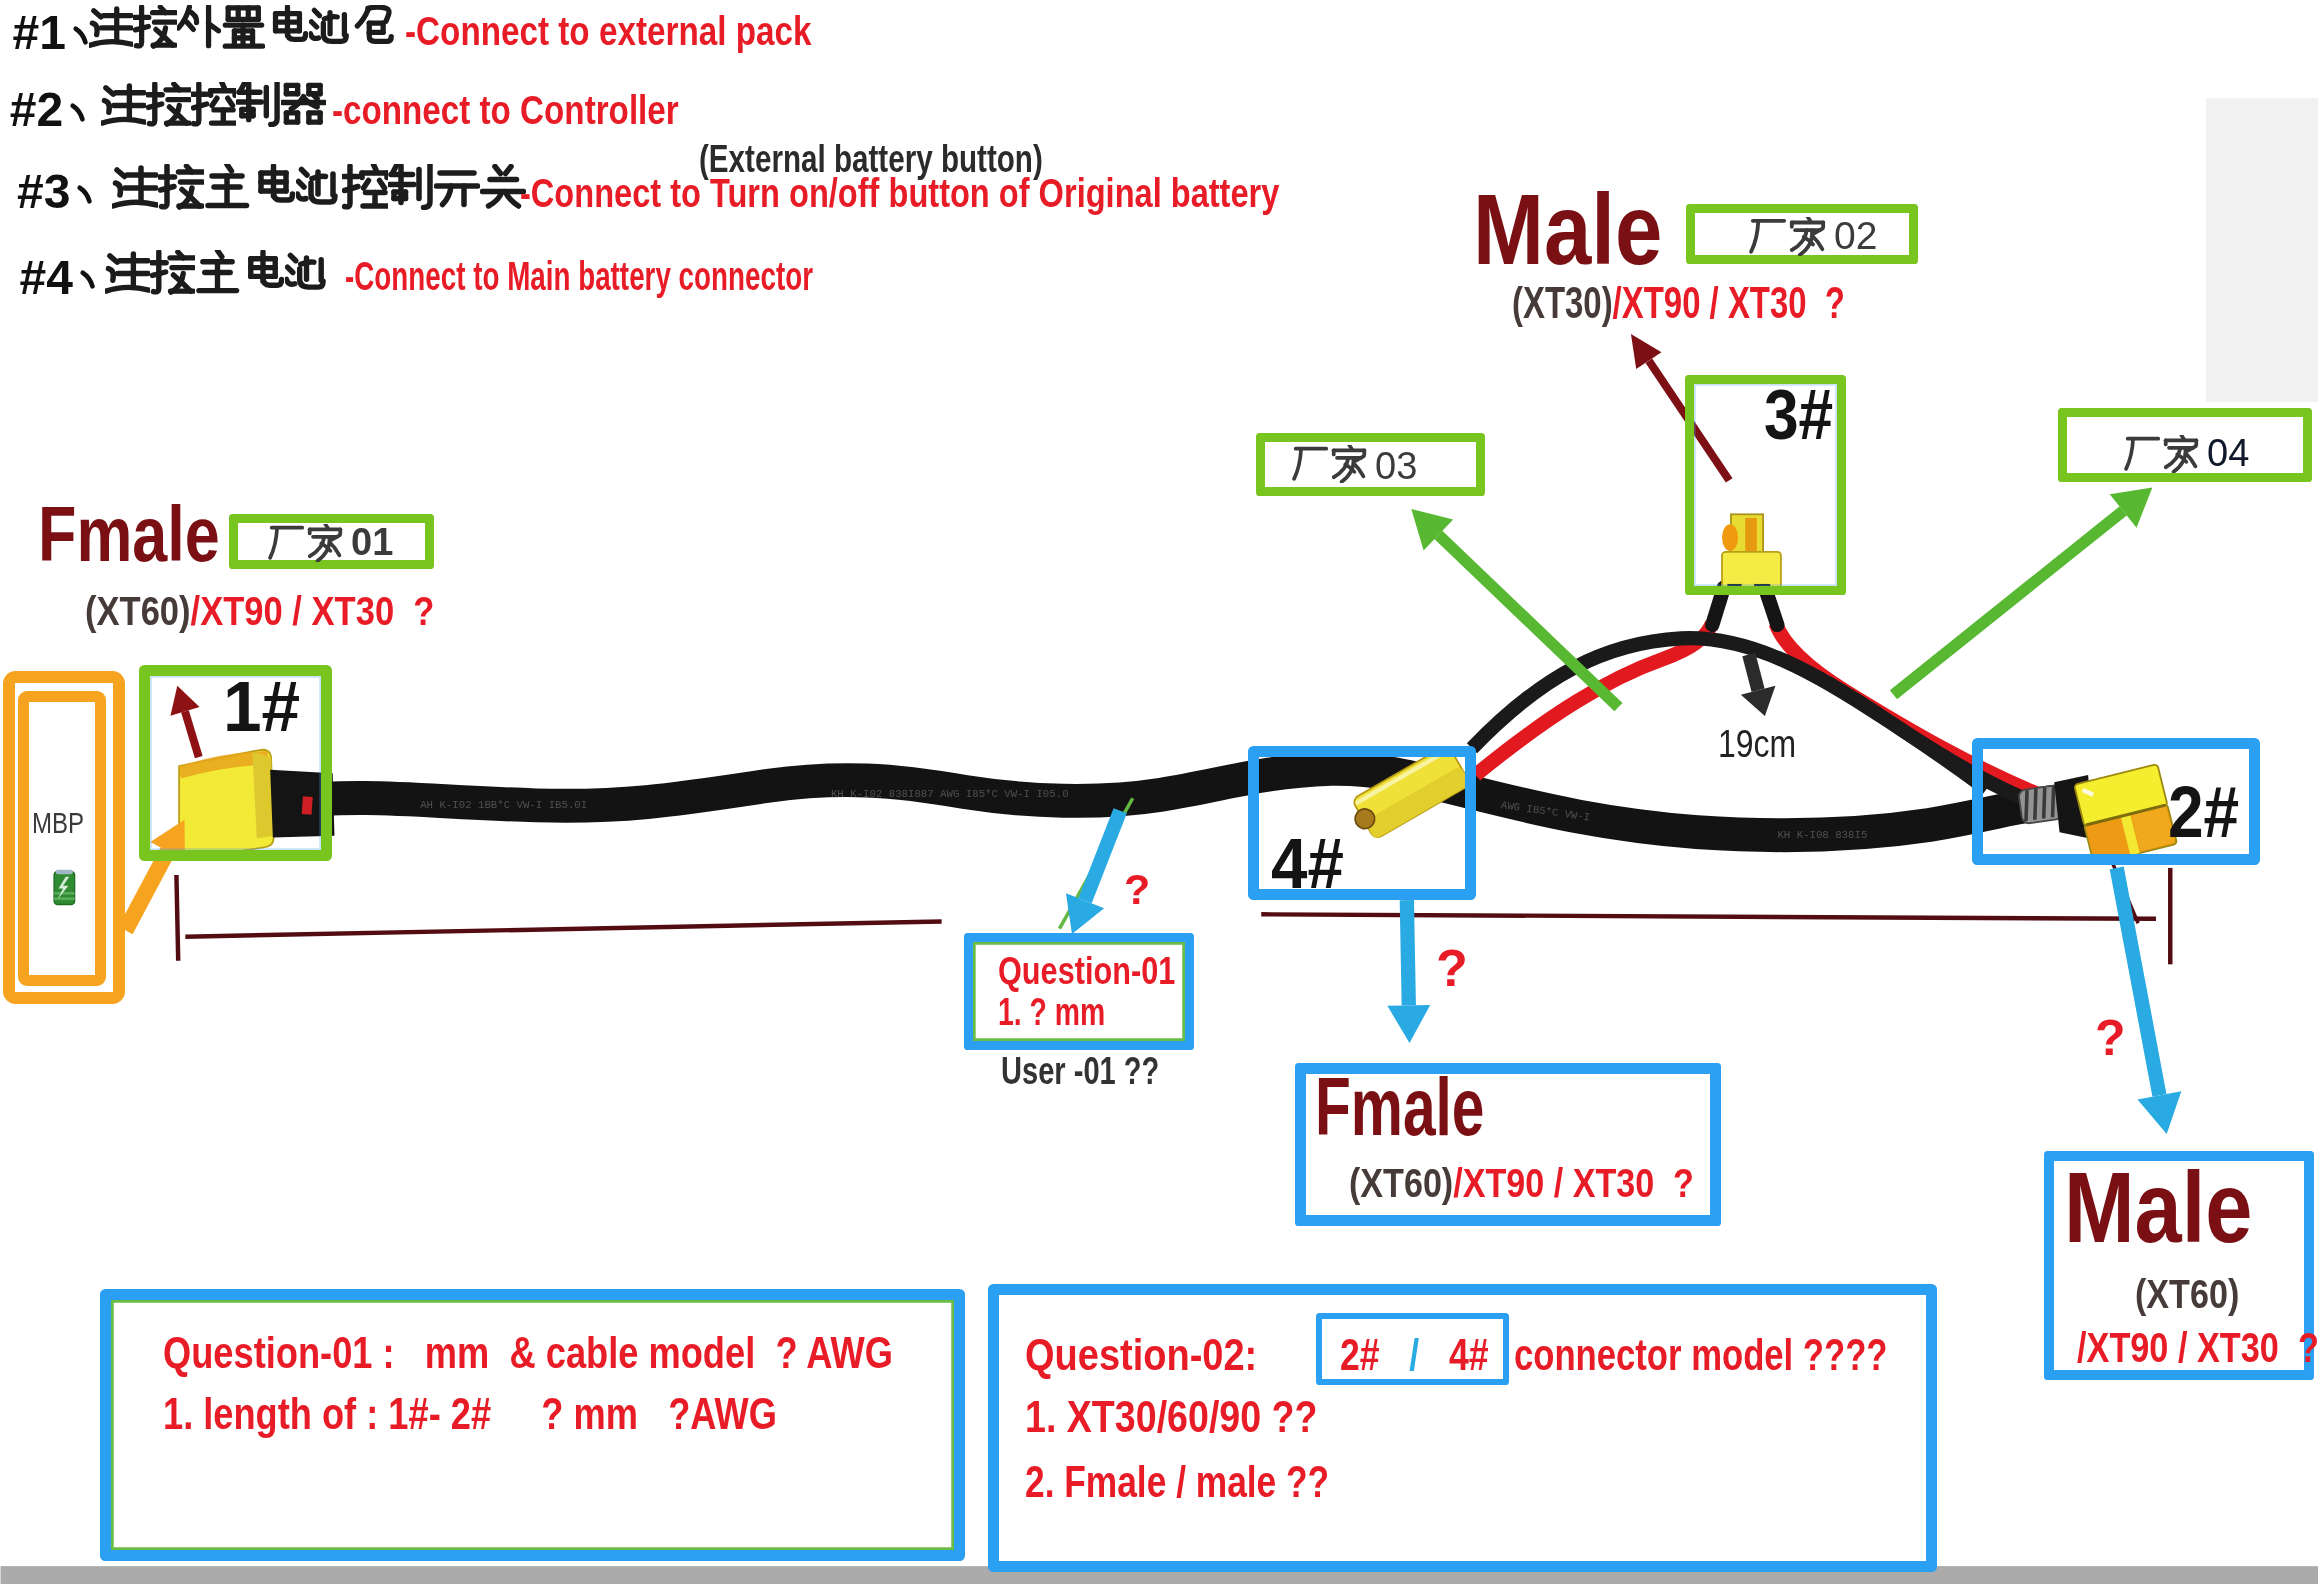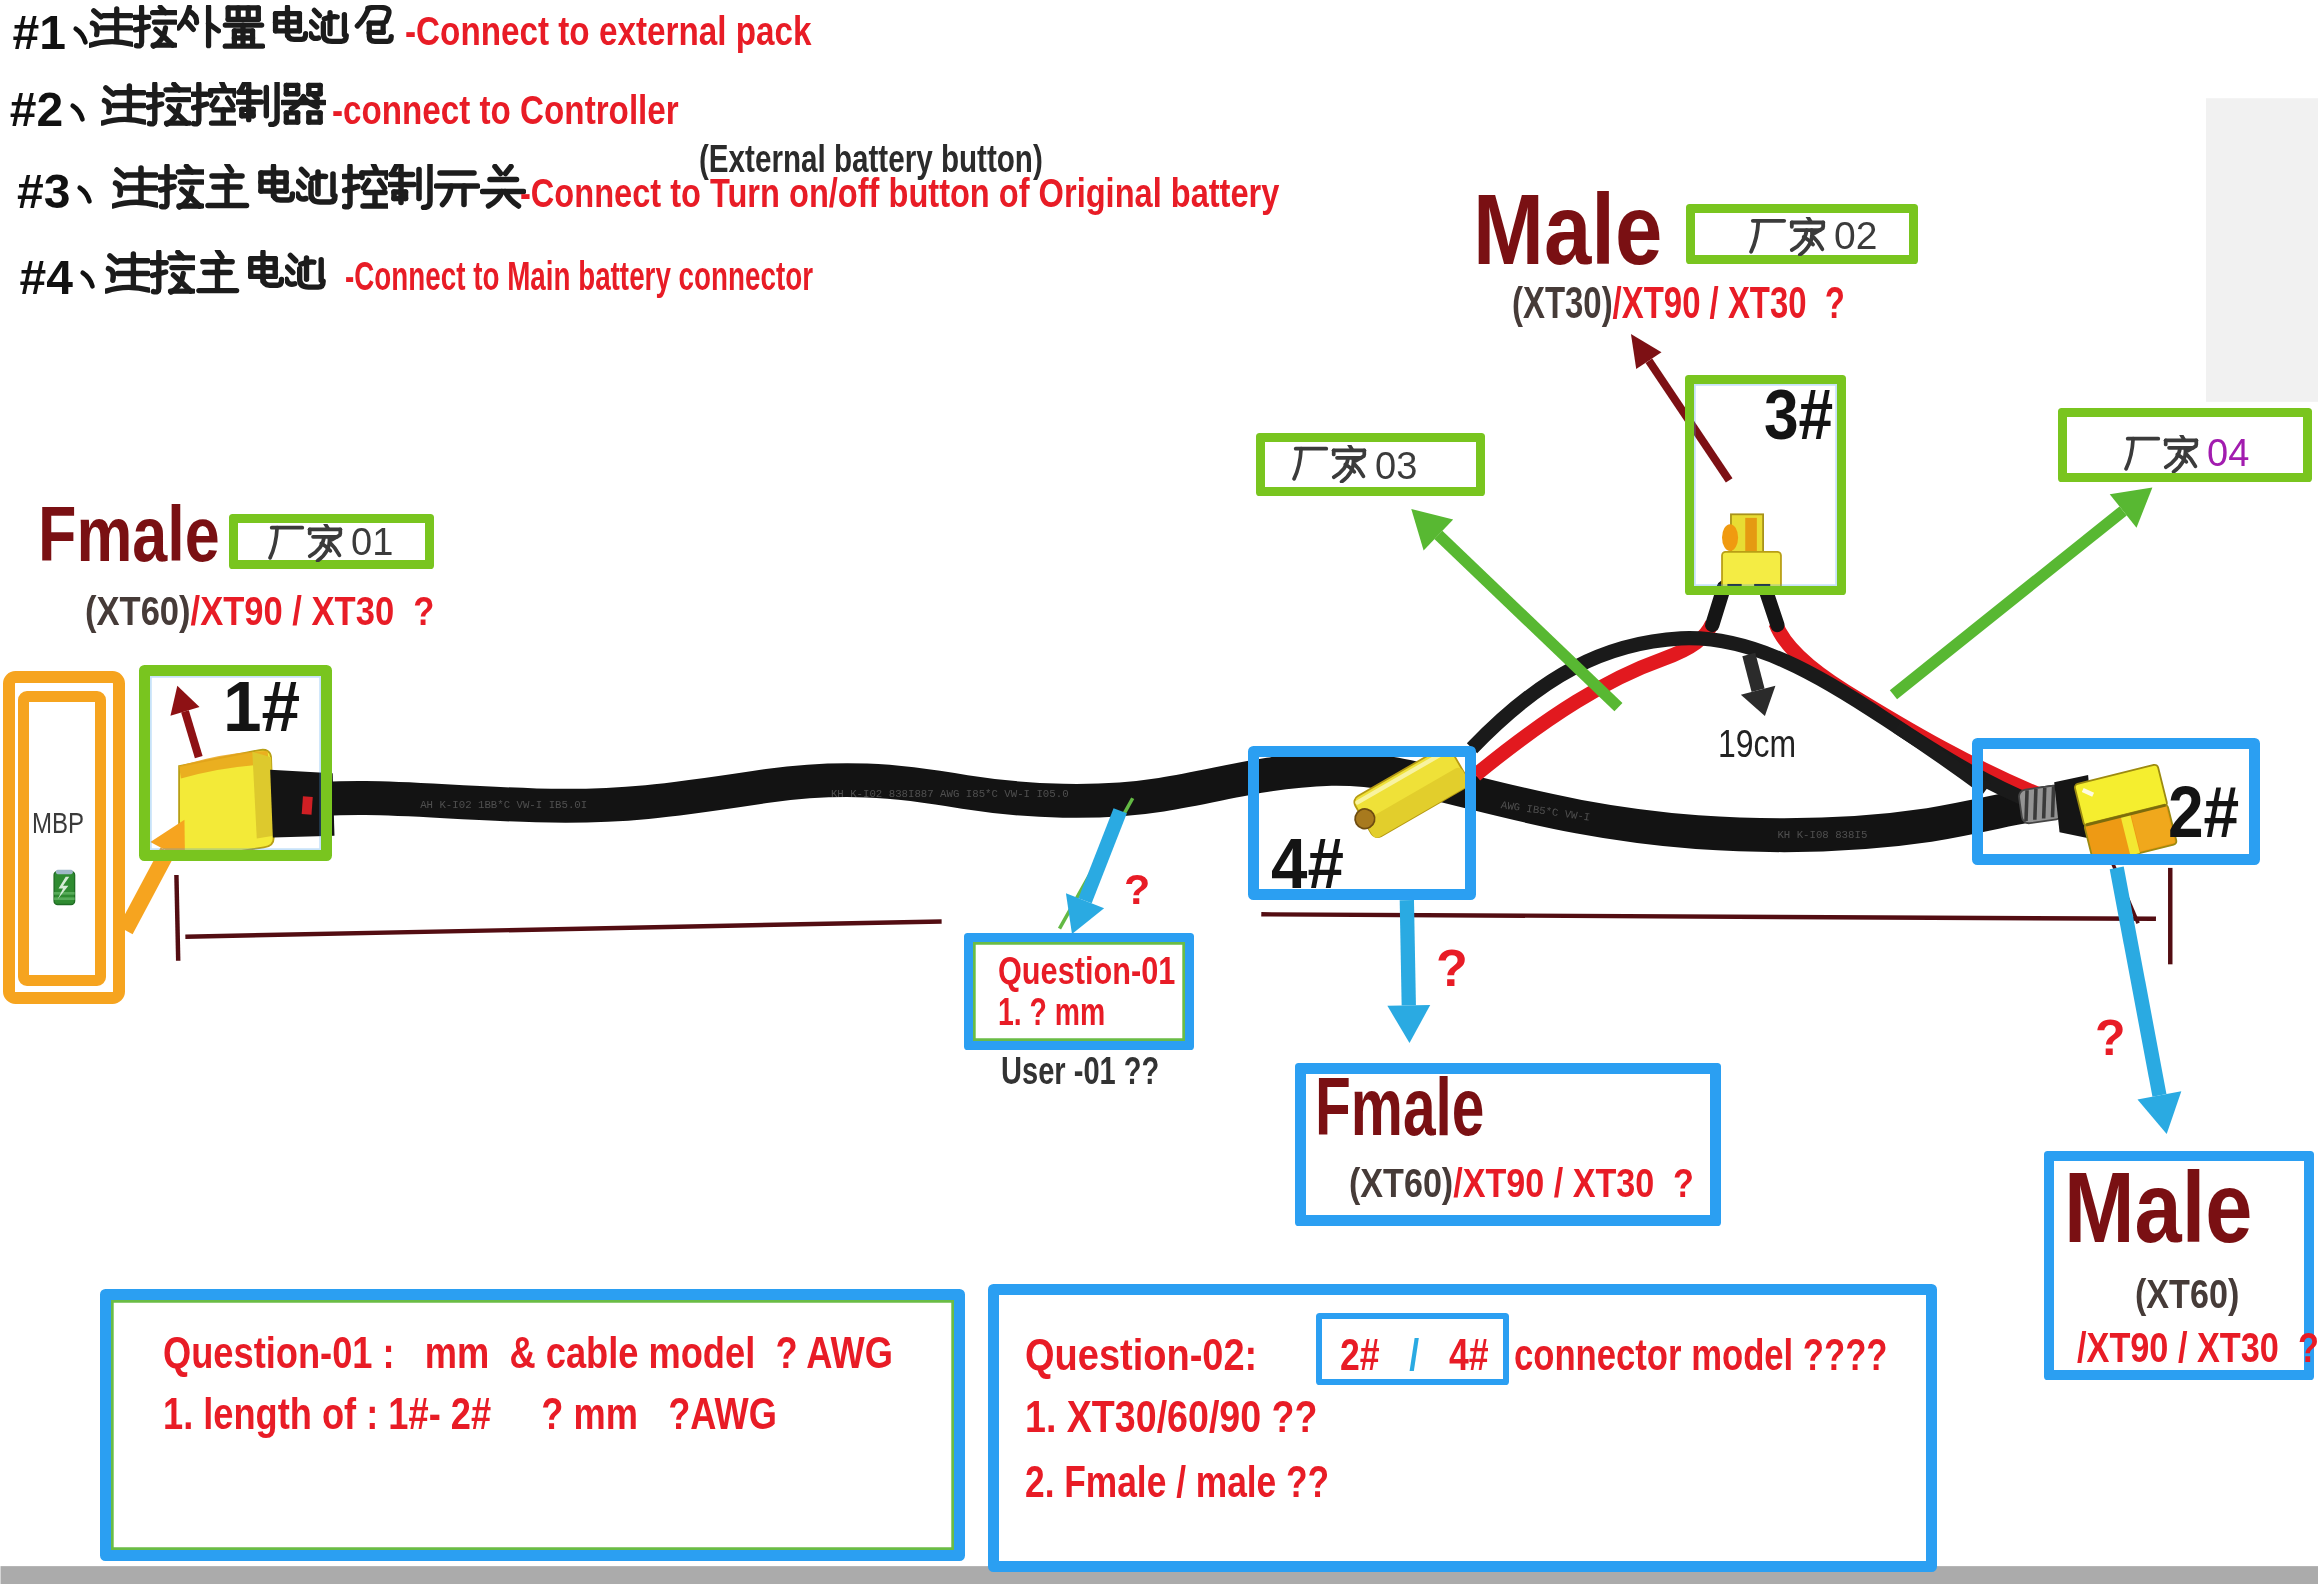--- a/index.html
+++ b/index.html
@@ -358,21 +358,21 @@
         <use href="#g-dun" style="stroke-width:11"></use>
       </svg>
     </div>
     <div style="position:absolute;left:268px;top:521px;display:flex;align-items:center;color:#3b3b3b">
       <svg class="hz" viewBox="4 4 92 92" style="width:38px;height:38px">
         <use href="#g-chang" style="stroke-width:9"></use>
       </svg>
       <svg class="hz" viewBox="4 4 92 92" style="width:38px;height:38px">
         <use href="#g-jia" style="stroke-width:9"></use>
       </svg>
-      <span style="font-size:38px;font-weight:400;margin-left:7.1px;color:#3b3b3b">01</span>
+      <span style="font-size:38px;font-weight:700;margin-left:7.1px;color:#3b3b3b">01</span>
     </div>
     <div style="position:absolute;left:1749px;top:214px;display:flex;align-items:center;color:#3b3b3b">
       <svg class="hz" viewBox="4 4 92 92" style="width:39px;height:39px">
         <use href="#g-chang" style="stroke-width:9"></use>
       </svg>
       <svg class="hz" viewBox="4 4 92 92" style="width:39px;height:39px">
         <use href="#g-jia" style="stroke-width:9"></use>
       </svg>
       <span style="font-size:39px;font-weight:400;margin-left:7.1px;color:#3b3b3b">02</span>
     </div>
@@ -385,21 +385,21 @@
       </svg>
       <span style="font-size:38px;font-weight:400;margin-left:7.1px;color:#3b3b3b">03</span>
     </div>
     <div style="position:absolute;left:2124px;top:432px;display:flex;align-items:center;color:#3b3b3b">
       <svg class="hz" viewBox="4 4 92 92" style="width:38px;height:38px">
         <use href="#g-chang" style="stroke-width:9"></use>
       </svg>
       <svg class="hz" viewBox="4 4 92 92" style="width:38px;height:38px">
         <use href="#g-jia" style="stroke-width:9"></use>
       </svg>
-      <span style="font-size:38px;font-weight:400;margin-left:7.1px;color:#a21caf">04</span>
+      <span style="font-size:38px;font-weight:400;margin-left:7.1px;color:#0f172a">04</span>
     </div>
     <span class="t" id="t_red1" style="left:405px;top:9px;font-size:41px;color:#e81c26;font-weight:700;transform:scaleX(0.8109);">-Connect to external pack</span>
     <span class="t" id="t_red2" style="left:332px;top:88px;font-size:41px;color:#e81c26;font-weight:700;transform:scaleX(0.8097);">-connect to Controller</span>
     <span class="t" id="t_paren" style="left:699px;top:139px;font-size:38px;color:#2b2b2b;font-weight:700;transform:scaleX(0.7792);">(External battery button)</span>
     <span class="t" id="t_red3" style="left:520px;top:171px;font-size:41px;color:#e81c26;font-weight:700;transform:scaleX(0.7945);">-Connect to Turn on/off button of Original battery</span>
     <span class="t" id="t_red4" style="left:345px;top:254px;font-size:41px;color:#e81c26;font-weight:700;transform:scaleX(0.6780);">-Connect to Main battery connector</span>
     <span class="t" id="t_n1" style="left:12.5px;top:7.1px;font-size:48px;color:#111;font-weight:700;">#1</span>
     <span class="t" id="t_n2" style="left:9.8px;top:84px;font-size:48px;color:#111;font-weight:700;">#2</span>
     <span class="t" id="t_n3" style="left:17px;top:166px;font-size:48px;color:#111;font-weight:700;">#3</span>
     <span class="t" id="t_n4" style="left:19.6px;top:252px;font-size:48px;color:#111;font-weight:700;">#4</span>

